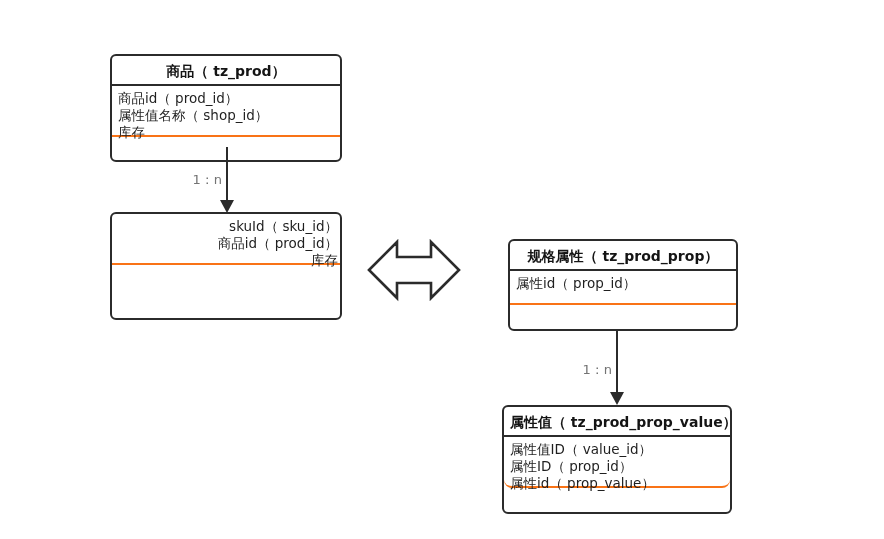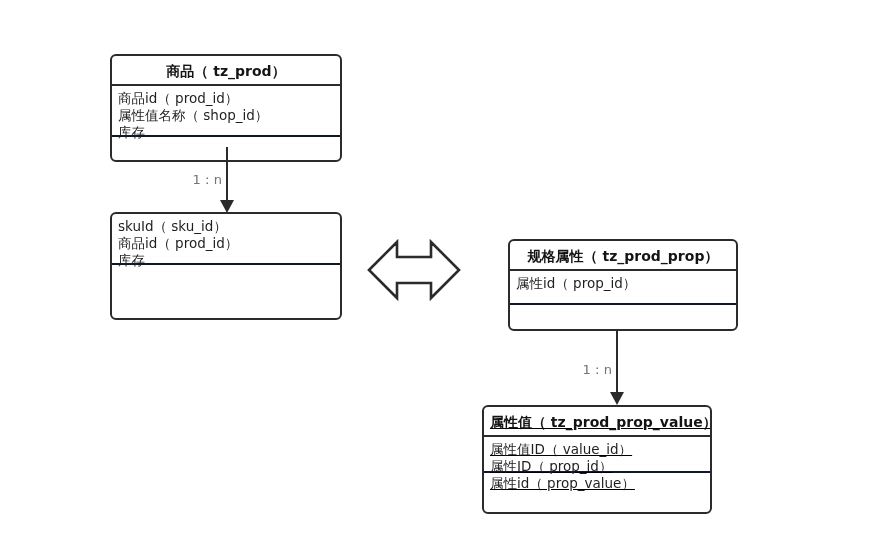--- a/index.html
+++ b/index.html
@@ -37,21 +37,21 @@
     font-size: 14px;
     font-weight: bold;
     color: #141414;
     border-bottom: 2px solid #2b2b2b;
     white-space: nowrap;
     padding: 0 6px;
   }
   .entity-attrs {
     box-sizing: border-box;
     padding: 4px 2px 5px 4px;
-    border-bottom: 2px solid #0f172a;
+    border-bottom: 2px solid #f97316;
   }
   .attr {
     font-size: 13.5px;
     line-height: 17px;
     color: #1f1f1f;
     white-space: nowrap;
     padding-left: 2px;
   }
   .entity-ops {
     box-sizing: border-box;
@@ -108,21 +108,21 @@
     <div class="entity-ops"></div>
   </div>
 
   <div class="connector" style="left:226px; top:147px; width:2px; height:66px;">
     <div class="conn-line" style="height:53px;"></div>
     <div class="conn-arrow" style="top:53px;"></div>
     <div class="conn-label" style="left:-42px; top:24px; width:38px;">1：n</div>
   </div>
 
   <div class="entity" style="left:110px; top:212px; width:232px; height:108px;">
-    <div class="entity-attrs" style="height:51px;">
+    <div class="entity-attrs" style="height:51px;text-align:right;">
       <div class="attr">skuId（ sku_id）</div>
       <div class="attr">商品id（ prod_id）</div>
       <div class="attr">库存</div>
     </div>
     <div class="entity-ops"></div>
   </div>
 
   <div class="bidir-arrow" style="left:366px; top:235px; width:96px; height:70px;">
     <svg width="96" height="70" viewBox="0 0 96 70" xmlns="http://www.w3.org/2000/svg">
       <polygon points="3,35 31,7 31,22 65,22 65,7 93,35 65,63 65,48 31,48 31,63" fill="#ffffff" stroke="#2b2b2b" stroke-width="2.6" stroke-linejoin="miter"></polygon>
@@ -136,23 +136,23 @@
     </div>
     <div class="entity-ops"></div>
   </div>
 
   <div class="connector" style="left:616px; top:331px; width:2px; height:75px;">
     <div class="conn-line" style="height:61px;"></div>
     <div class="conn-arrow" style="top:61px;"></div>
     <div class="conn-label" style="left:-42px; top:30px; width:38px;">1：n</div>
   </div>
 
-  <div class="entity" style="left:482px; top:405px; width:230px; height:109px;text-decoration:underline;">
+  <div class="entity" style="left:502px; top:405px; width:230px; height:109px;">
     <div class="entity-title">属性值（ tz_prod_prop_value）</div>
-    <div class="entity-attrs" style="height:36px;">
+    <div class="entity-attrs" style="height:51px;border-radius:8px;">
       <div class="attr">属性值ID（ value_id）</div>
       <div class="attr">属性ID（ prop_id）</div>
       <div class="attr">属性id（ prop_value）</div>
     </div>
     <div class="entity-ops"></div>
   </div>
 
 </div>
 
 </body></html>

